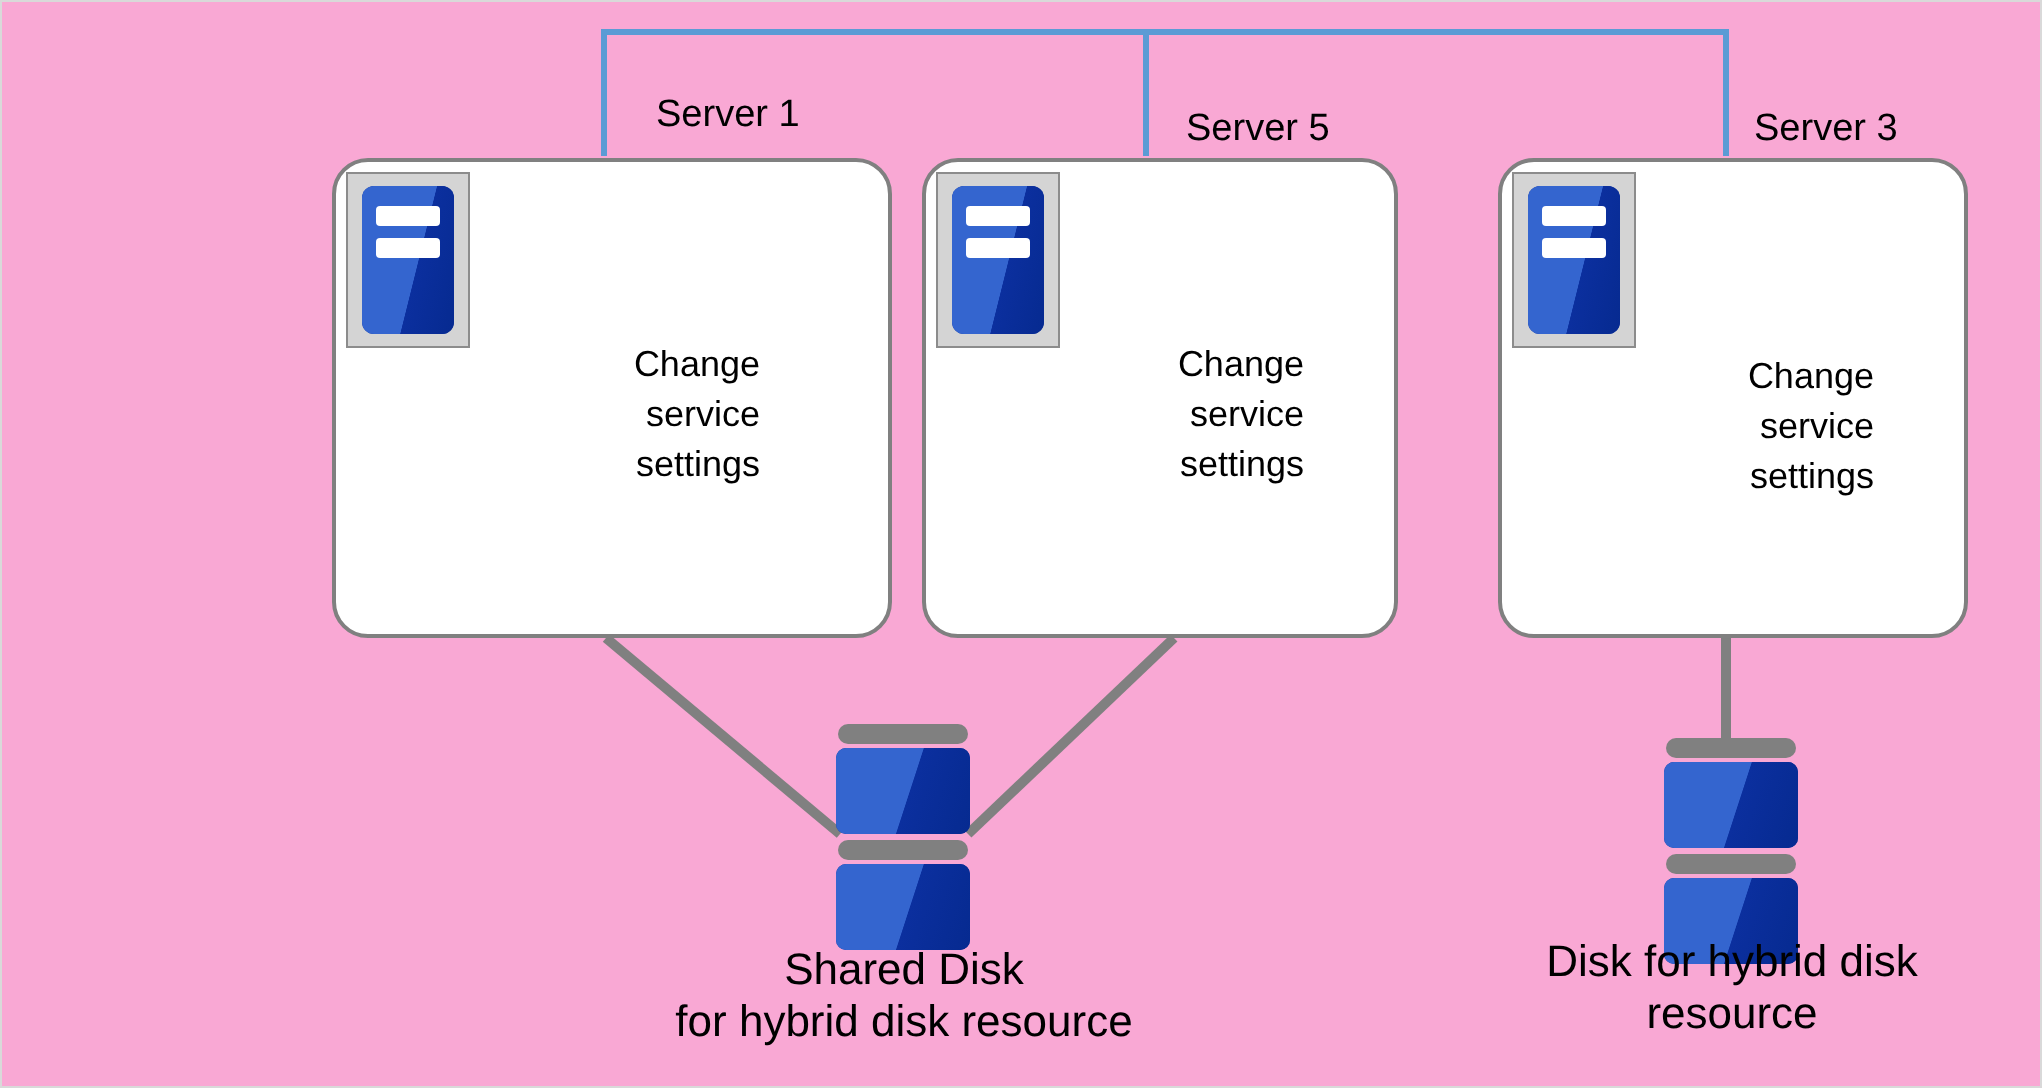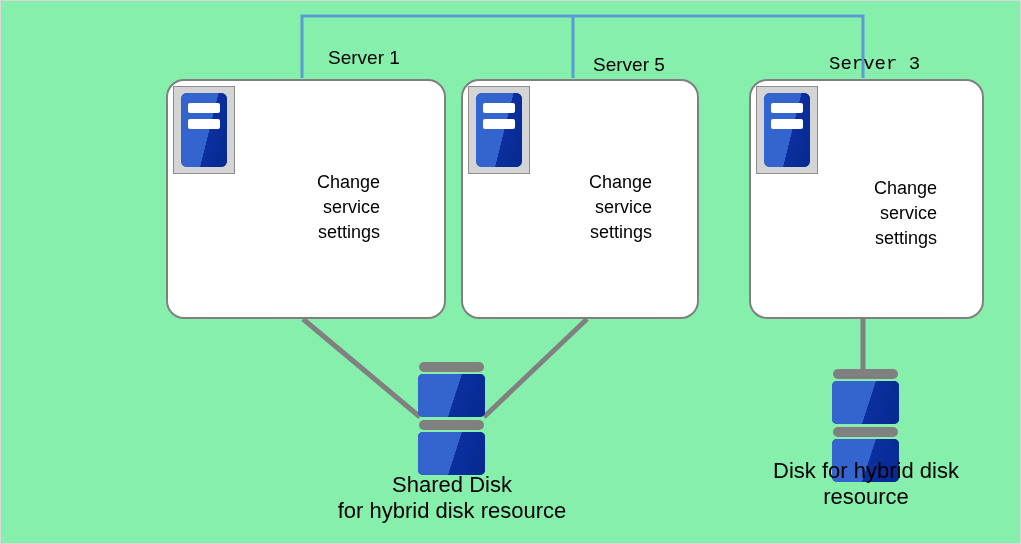--- a/index.html
+++ b/index.html
@@ -8,21 +8,21 @@
     padding: 0;
     background: #ffffff;
   }
   body {
     font-family: "Liberation Sans", sans-serif;
   }
   #canvas {
     position: relative;
     width: 1021px;
     height: 544px;
-    background: #86efac;
+    background: #f9a8d4;
     box-sizing: border-box;
     border: 1px solid #d9d9d9;
     overflow: hidden;
   }
   .svg-layer {
     position: absolute;
     left: 0;
     top: 0;
     width: 1021px;
     height: 544px;
@@ -162,21 +162,21 @@
     <div class="glyph">
       <div class="bar b1"></div>
       <div class="bar b2"></div>
     </div>
   </div>
   <div class="box-text" id="txt-1" style="left: 503px; top: 169px; width: 148px;">Change
 service
 settings</div>
 
   <div class="server-box" id="box-2" style="left: 748px; top: 78px; width: 235px; height: 240px; border-color: rgb(128, 128, 128);"></div>
-  <div class="server-label" id="lbl-2" style="left: 828px; top: 54px; font-family: Liberation Mono, monospace;">Server 3</div>
+  <div class="server-label" id="lbl-2" style="left: 876px; top: 54px;">Server 3</div>
   <div class="server-icon" id="ico-2" style="left: 755px; top: 85px; background: rgb(212, 212, 212);">
     <div class="glyph">
       <div class="bar b1"></div>
       <div class="bar b2"></div>
     </div>
   </div>
   <div class="box-text" id="txt-2" style="left: 788px; top: 175px; width: 148px;">Change
 service
 settings</div>
 
@@ -188,16 +188,16 @@
   </div>
   <div class="caption" id="cap-0" style="left: 315px; top: 471px; width: 272px;">Shared Disk
 for hybrid disk resource</div>
 
   <div class="disk" id="disk-1" style="left: 831px; top: 368px; width: 67px; height: 96px;">
     <div class="rib r1" style="top: 0px;"></div>
     <div class="platter p1" style="top: 12px; height: 43px;"></div>
     <div class="rib r2" style="top: 58px;"></div>
     <div class="platter p2" style="top: 70px; height: 43px;"></div>
   </div>
-  <div class="caption" id="cap-1" style="left: 752px; top: 457px; width: 226px;">Disk for hybrid disk
+  <div class="caption" id="cap-1" style="left: 752px; top: 467px; width: 226px;">Disk for hybrid disk
 resource</div>
 
 </div>
 
 </body></html>

